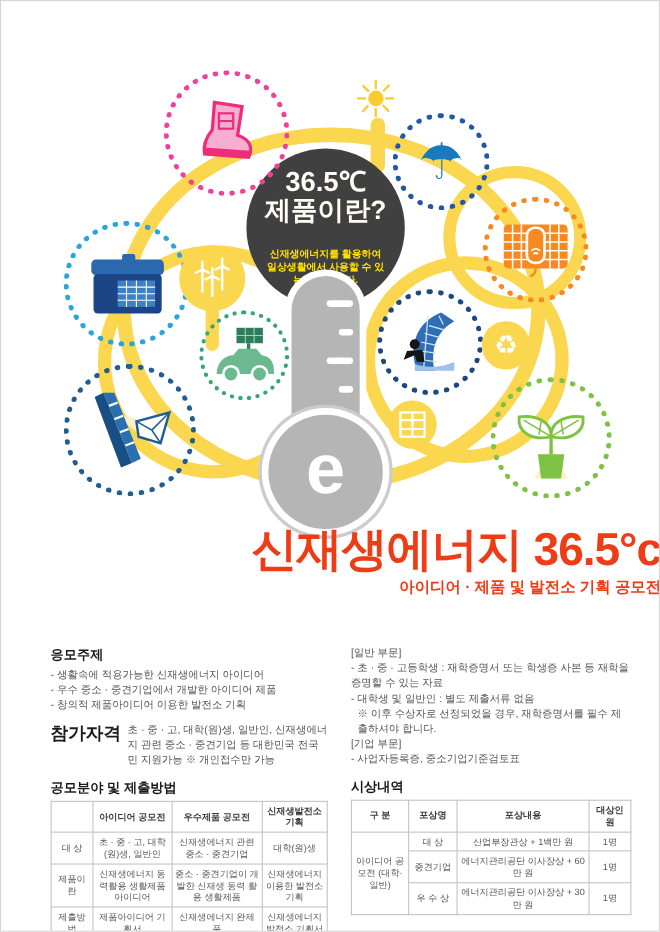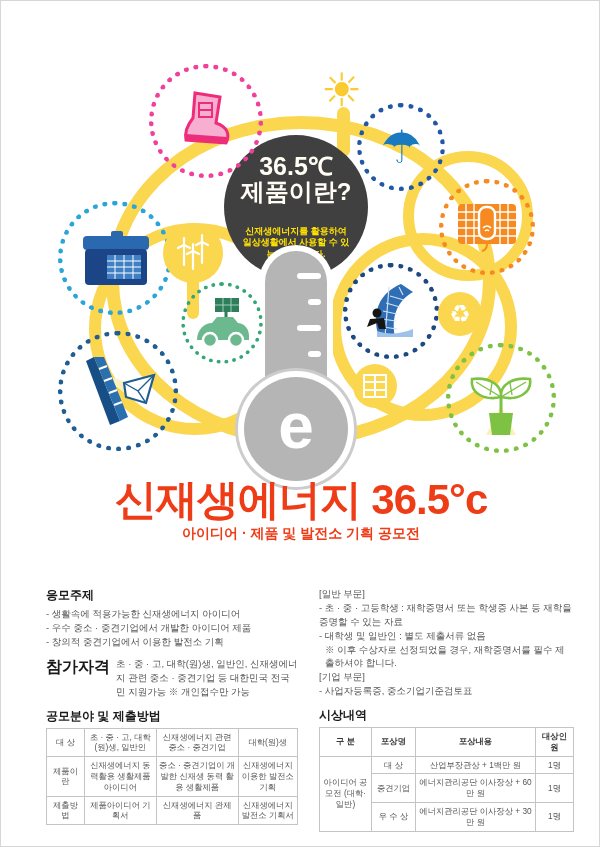--- a/index.html
+++ b/index.html
@@ -49,21 +49,21 @@
   .c-slide    { left:57px;  top:330px; width:120px; height:120px; border:5px dotted #1f5d93; }
   .c-turbine  { left:162px; top:222px; width:60px;  height:60px;  background:#fbd64f; }
   .c-recycle  { left:437px; top:291px; width:44px;  height:44px;  background:#fbd64f; }
   .c-panel    { left:352px; top:363px; width:44px;  height:44px;  background:#fbd64f; }
   .glyph { font-family:"DejaVu Sans", sans-serif; line-height:1; }
   .sun-glyph      { position:absolute; left:320px; top:66px; font-size:46px; color:#f9cb30; z-index:2; }
   .umbrella-glyph { font-size:46px; color:#1a7abf; }
   .recycle-glyph  { font-size:24px; color:#fff; }
 
   
-  .title-block { position:absolute; top:476px; left:0; width:600px; text-align:center; z-index:6; }
+  .title-block { position:absolute; top:476px; left:0; width:600px; text-align:right; z-index:6; }
   .main-title { font-size:42px; font-weight:bold; color:#ee3c17; letter-spacing:-1px; line-height:1.1; }
   .sub-title  { font-size:14px; font-weight:bold; color:#ee3c17; margin-top:2px; }
 
   
   .content { position:absolute; top:586px; left:45px; width:528px; display:flex; gap:21px; z-index:6; }
   .col-left  { width:252px; }
   .col-right { width:255px; }
   .sec-heading { font-size:12px; font-weight:bold; color:#1a1a1a; margin-bottom:3px; }
   .body-text, .plain-list li { font-size:9.5px; color:#555; line-height:1.45; list-style:none; }
   .block { margin-bottom:9px; }
@@ -265,33 +265,39 @@
   </div>
 
   <div class="content">
 
     <div class="col-left">
       <div class="block">
         <div class="sec-heading">응모주제</div>
         <ul class="plain-list">
           <li>- 생활속에 적용가능한 신재생에너지 아이디어</li>
           <li>- 우수 중소 · 중견기업에서 개발한 아이디어 제품</li>
-          <li>- 창의적 중견기업에서 이용한 발전소 기획</li>
+          <li>- 창의적 제품아이디어 이용한 발전소 기획</li>
         </ul>
       </div>
 
       <div class="inline-sec">
         <span class="inline-label">참가자격</span>
         <span class="body-text">초 · 중 · 고, 대학(원)생, 일반인, 신재생에너지 관련 중소 · 중견기업 등 대한민국 전국민 지원가능 ※ 개인접수만 가능</span>
       </div>
 
       <div class="block">
         <div class="sec-heading">공모분야 및 제출방법</div>
         <table class="grid-table">
           <tbody>
+              <tr>
+            <th class="row-label"></th>
+            <th>아이디어 공모전</th>
+            <th>우수제품 공모전</th>
+            <th>신재생발전소 기획</th>
+          </tr>
           <tr>
             <td class="row-label">대 상</td>
             <td>초 · 중 · 고, 대학(원)생, 일반인</td>
             <td>신재생에너지 관련 중소 · 중견기업</td>
             <td>대학(원)생</td>
           </tr>
           <tr>
             <td class="row-label">제품이란</td>
             <td>신재생에너지 동력활용 생활제품 아이디어</td>
             <td>중소 · 중견기업이 개발한 신재생 동력 활용 생활제품</td>

